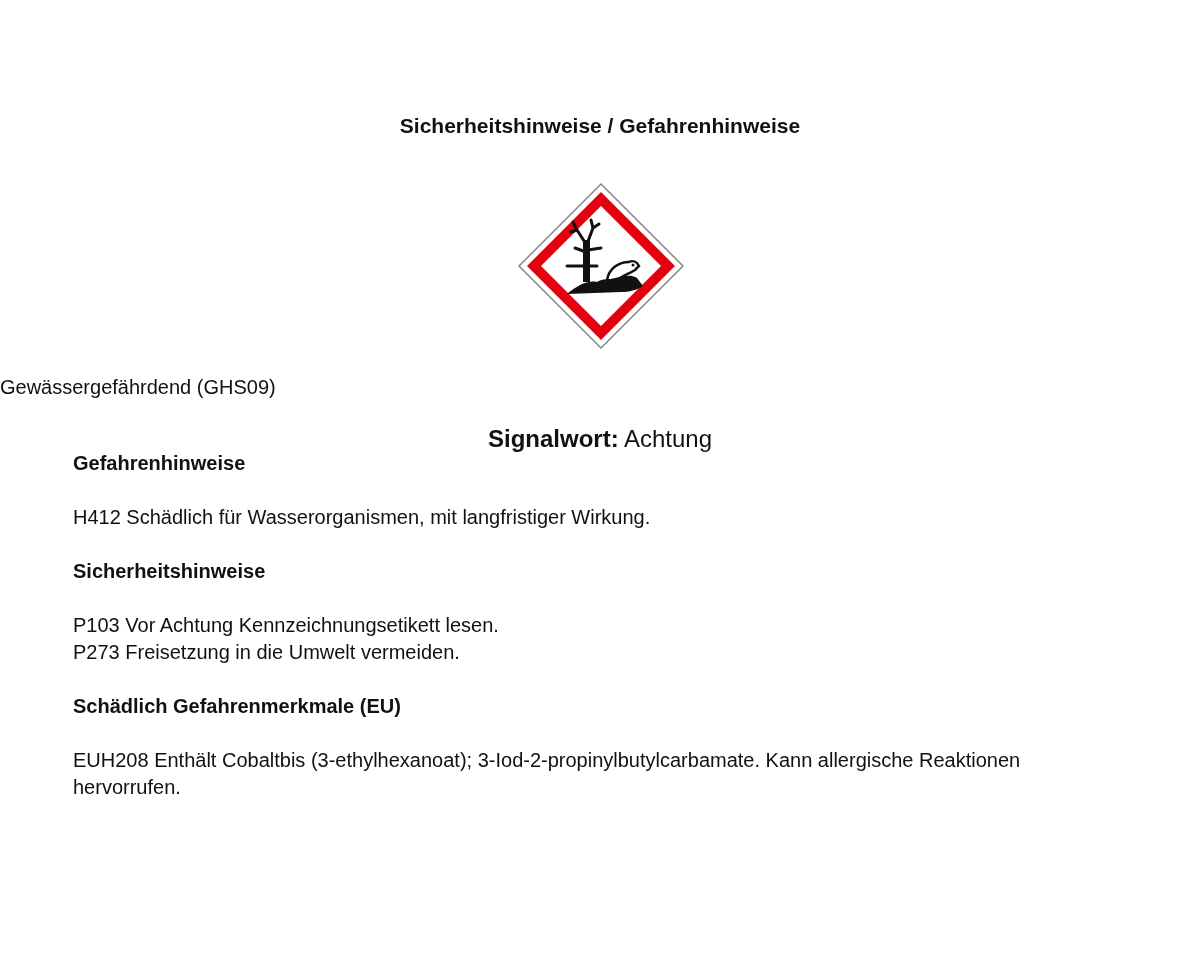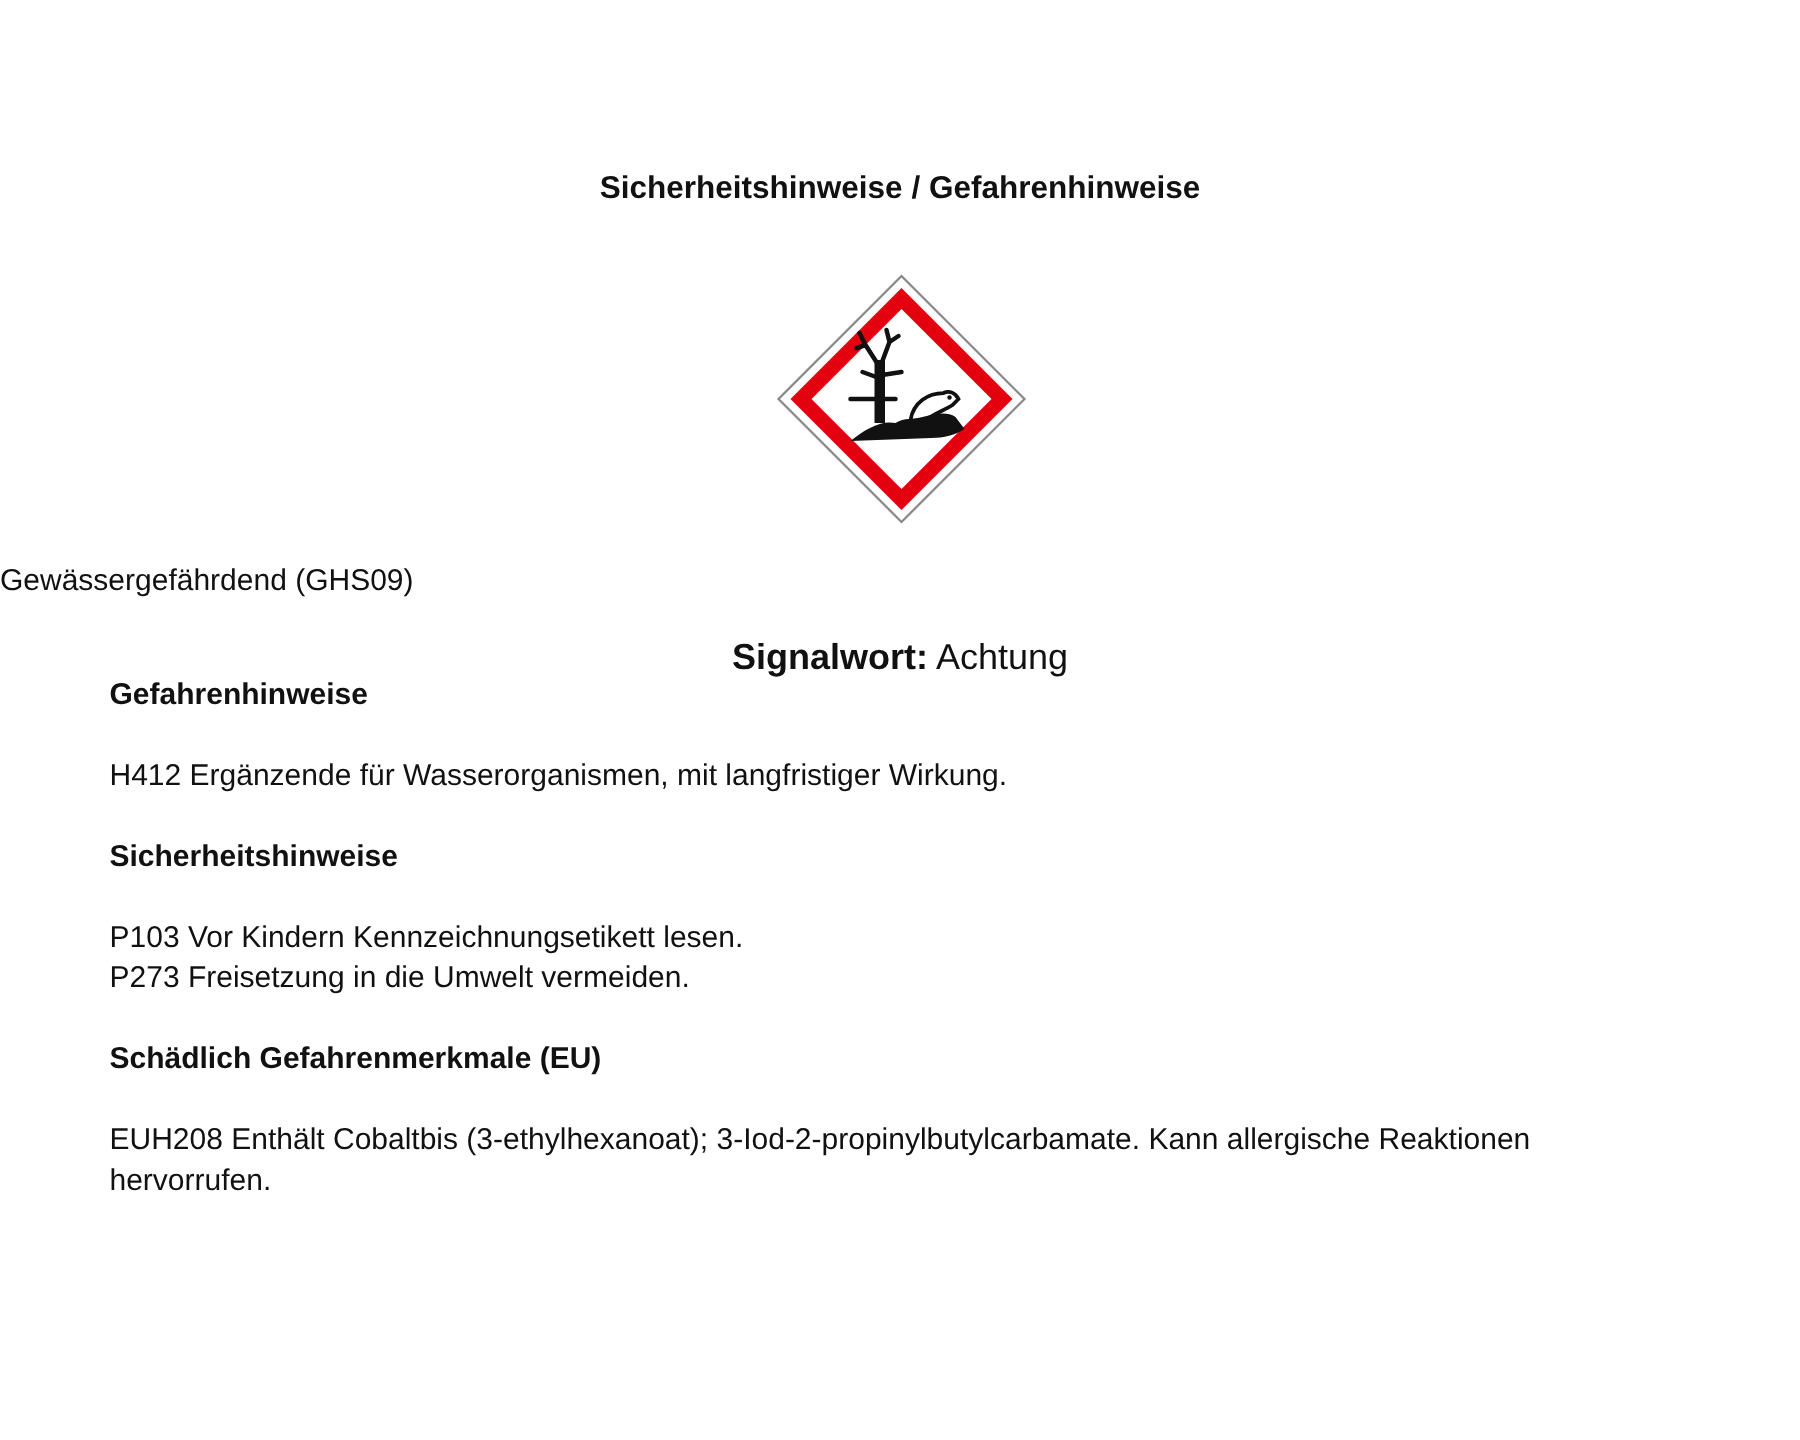--- a/index.html
+++ b/index.html
@@ -42,25 +42,25 @@
   <div class="pict-label">Gewässergefährdend (GHS09)</div>
 
   <div class="signal">
     <b>Signalwort:</b>
     <span>Achtung</span>
   </div>
 
   <div class="body">
     <div class="h">Gefahrenhinweise</div>
     <div class="gap"></div>
-    <div class="p">H412 Ergänzende für Wasserorganismen, mit langfristiger Wirkung.</div>
+    <div class="p">H412 Schädlich für Wasserorganismen, mit langfristiger Wirkung.</div>
     <div class="gap"></div>
     <div class="h">Sicherheitshinweise</div>
     <div class="gap"></div>
-    <div class="p">P103 Vor Kindern Kennzeichnungsetikett lesen.</div>
+    <div class="p">P103 Vor Achtung Kennzeichnungsetikett lesen.</div>
     <div class="p">P273 Freisetzung in die Umwelt vermeiden.</div>
     <div class="gap"></div>
     <div class="h">Schädlich Gefahrenmerkmale (EU)</div>
     <div class="gap"></div>
     <div class="p">EUH208 Enthält Cobaltbis (3-ethylhexanoat); 3-Iod-2-propinylbutylcarbamate. Kann allergische Reaktionen</div>
     <div class="p">hervorrufen.</div>
   </div>
 </div>
 
 </body></html>

